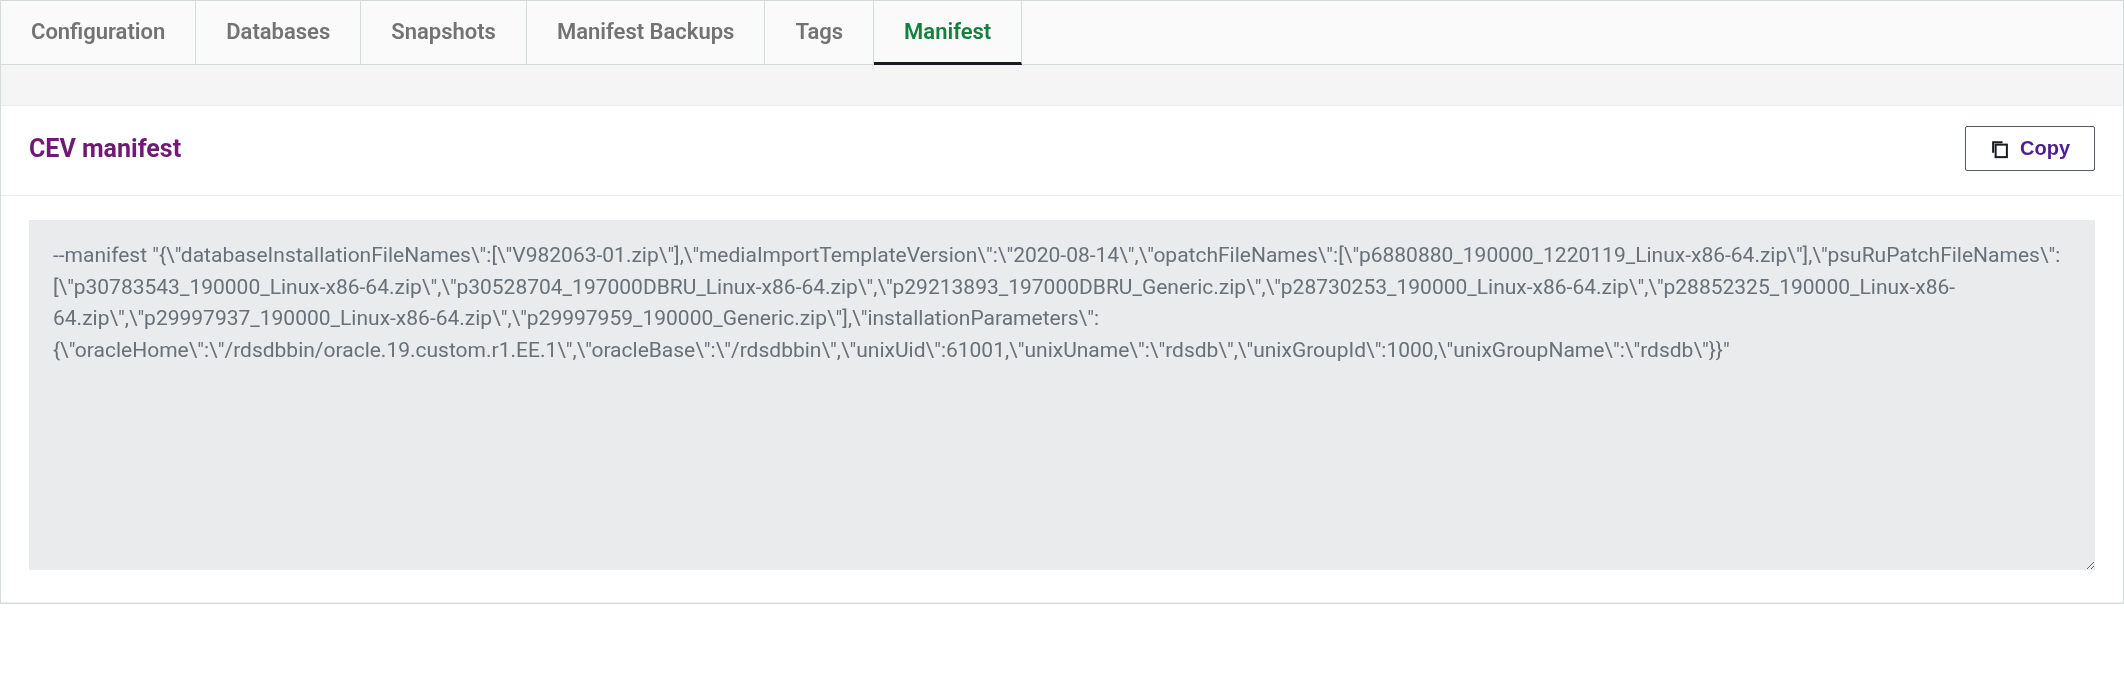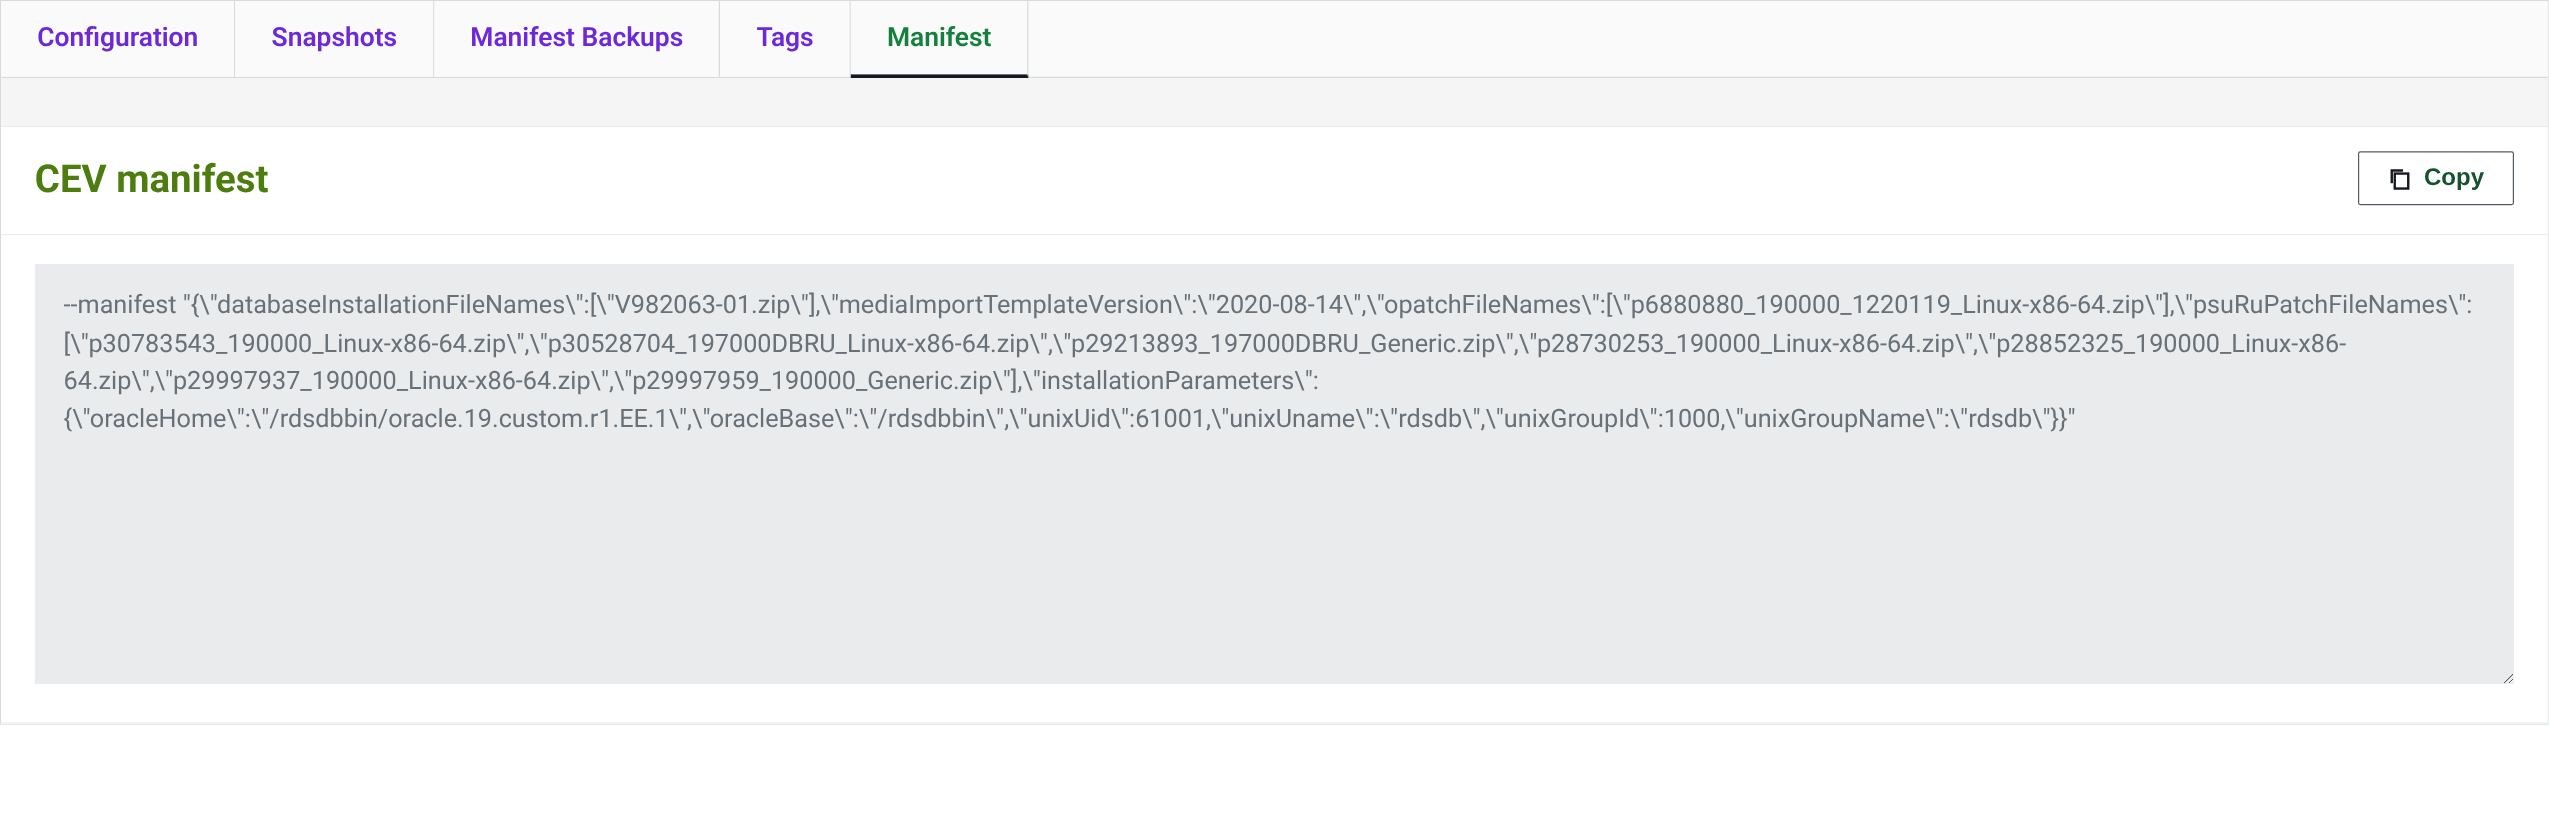--- a/index.html
+++ b/index.html
@@ -18,21 +18,21 @@
     }
     .tabs {
       display: flex;
       border-bottom: 1px solid #d5dbdb;
       background: #fafafa;
     }
     .tab {
       padding: 18px 30px;
       font-size: 22px;
       font-weight: 600;
-      color: #6d28d9;
+      color: #737373;
       cursor: pointer;
       border-right: 1px solid #d5dbdb;
       background: #fafafa;
     }
     .tab.active {
       color: #15803d;
       border-bottom: 3px solid #16191f;
       margin-bottom: -1px;
       background: #fafafa;
     }
@@ -46,35 +46,35 @@
       border-bottom: 1px solid #eaeded;
     }
     .panel-header {
       display: flex;
       justify-content: space-between;
       align-items: center;
       padding: 20px 28px 24px 28px;
       border-bottom: 1px solid #eaeded;
     }
     .panel-title {
-      font-size: 32px;
+      font-size: 25px;
       font-weight: 700;
-      color: #4d7c0f;
+      color: #701a75;
     }
     .copy-button {
       display: flex;
       align-items: center;
       gap: 10px;
       padding: 10px 24px;
       background: #fff;
       border: 1px solid #545b64;
       border-radius: 2px;
       font-size: 20px;
       font-weight: 600;
-      color: #14532d;
+      color: #4c1d95;
       cursor: pointer;
     }
     .copy-icon {
       width: 20px;
       height: 20px;
       display: inline-block;
     }
     .panel-body {
       padding: 24px 28px 28px 28px;
     }
@@ -93,20 +93,21 @@
       word-wrap: break-word;
       white-space: pre-wrap;
     }
   </style>
 </head>
 <body>
 
 <div class="container">
   <div class="tabs">
     <div class="tab">Configuration</div>
+    <div class="tab">Databases</div>
     <div class="tab">Snapshots</div>
     <div class="tab">Manifest Backups</div>
     <div class="tab">Tags</div>
     <div class="tab active">Manifest</div>
   </div>
 
   <div class="content-area">
     <div class="panel">
       <div class="panel-header">
         <h2 class="panel-title">CEV manifest</h2>

